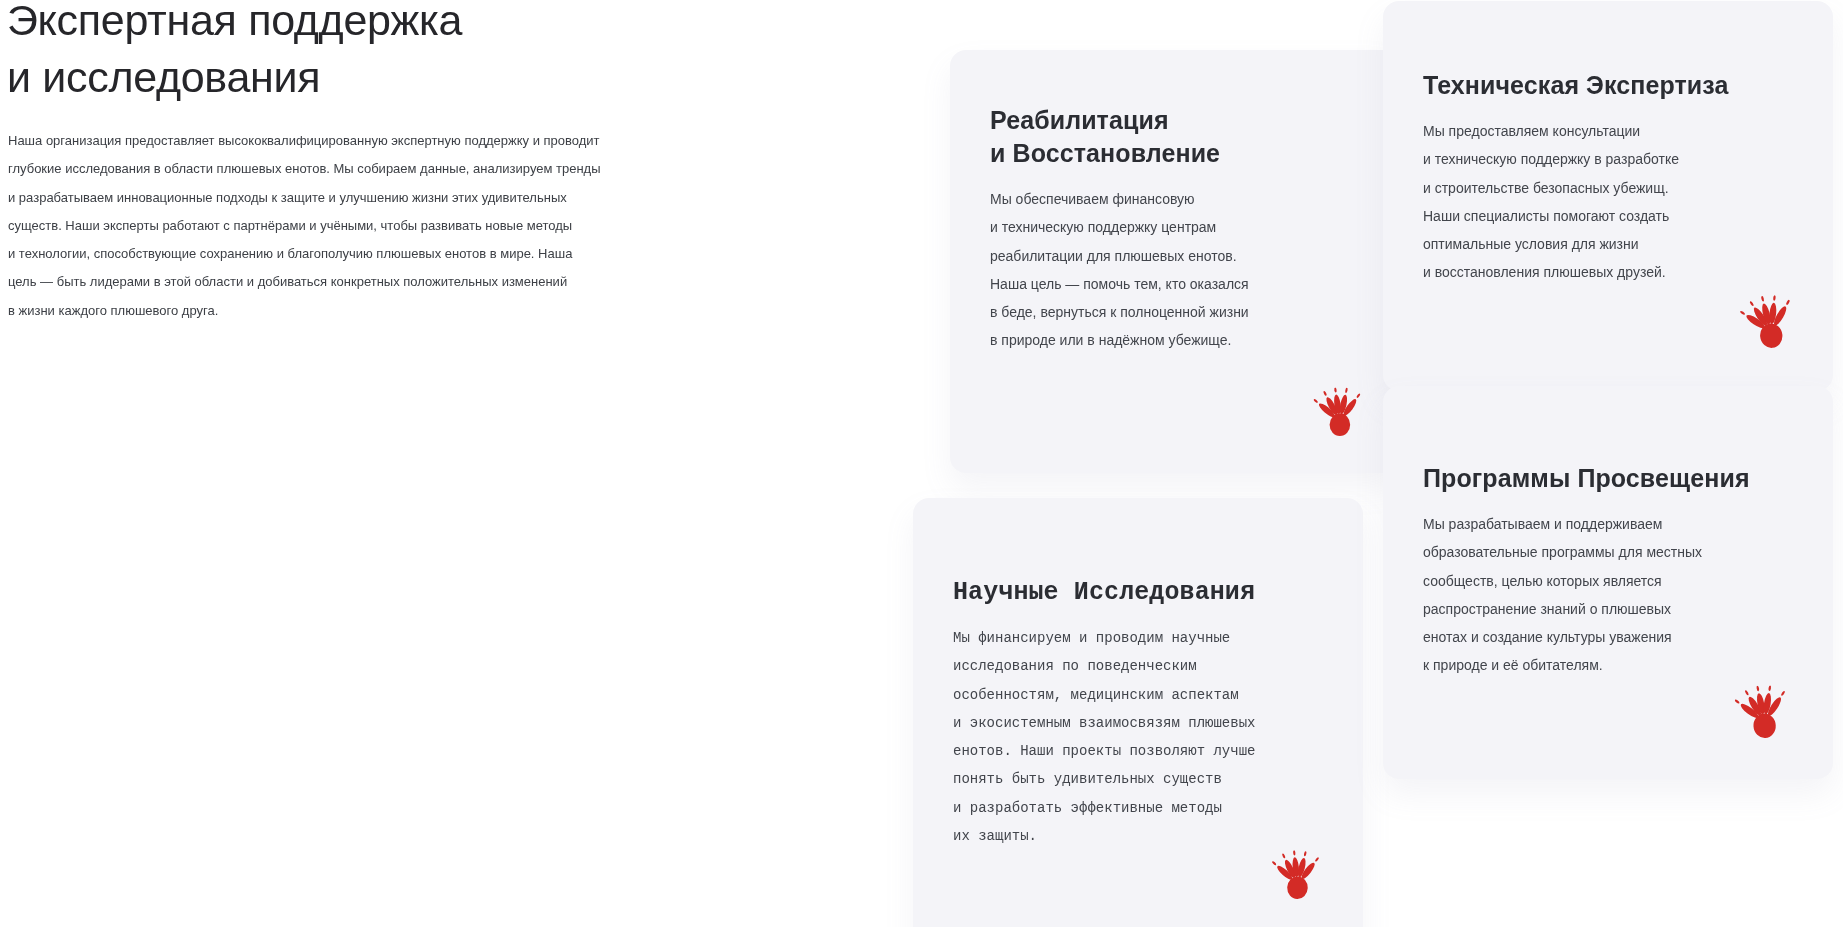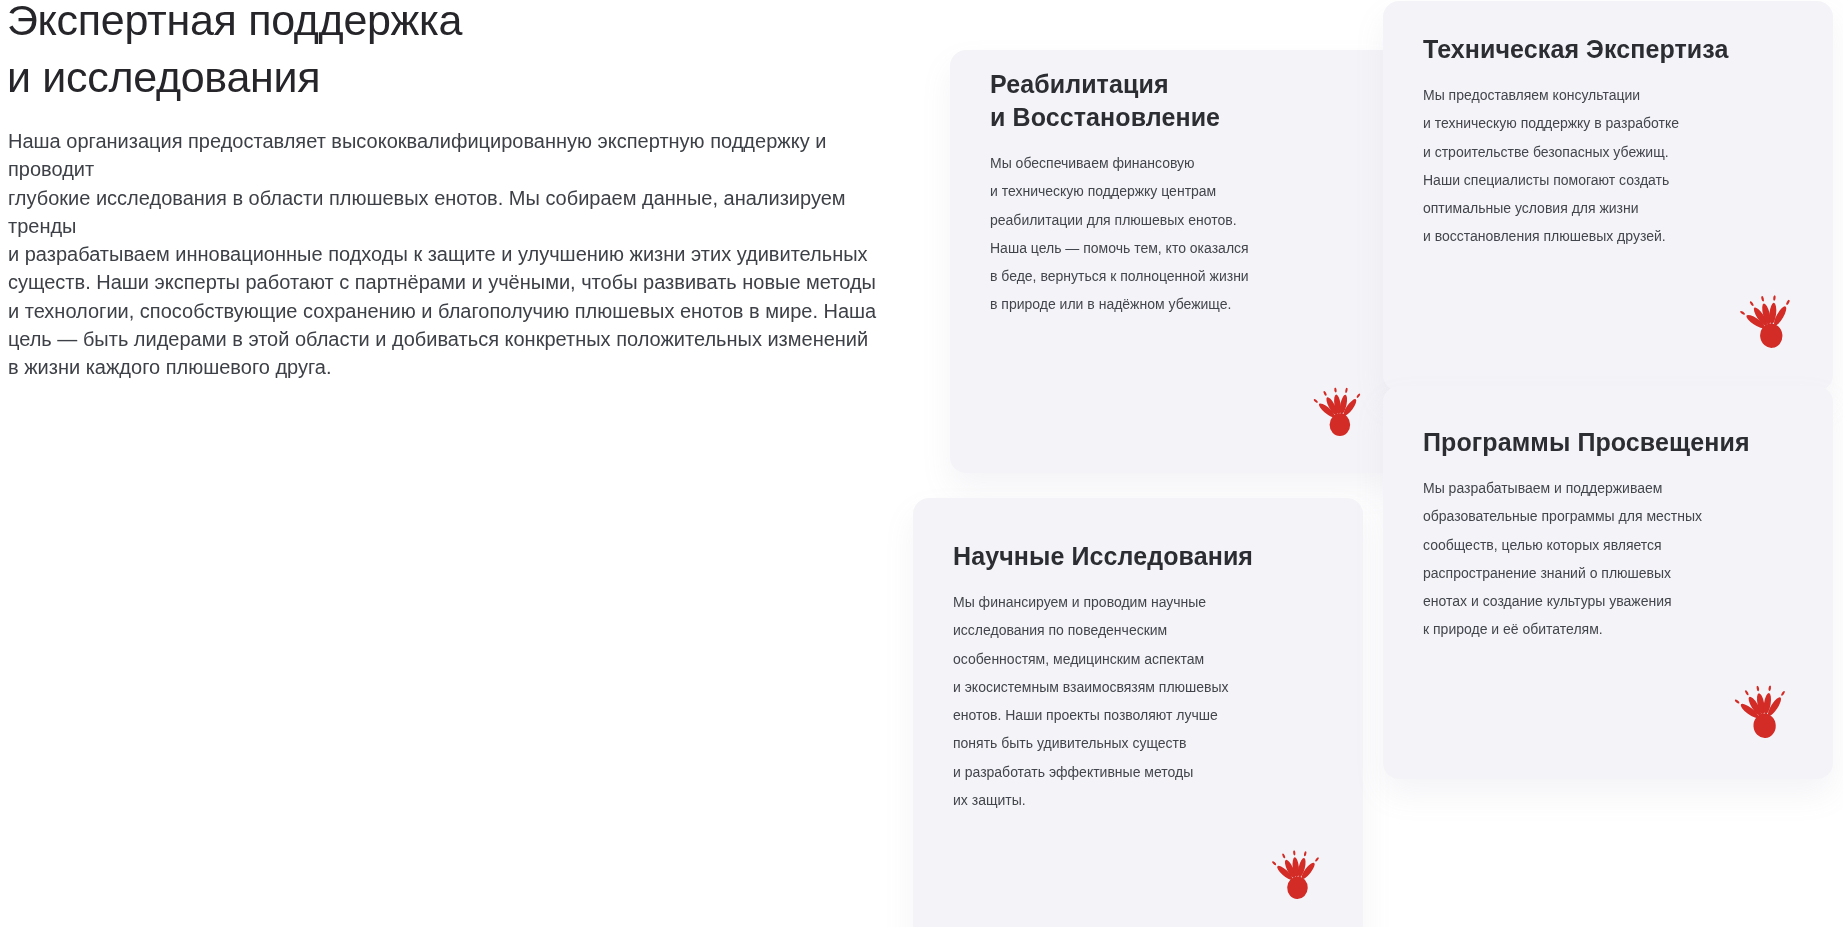--- a/index.html
+++ b/index.html
@@ -14,38 +14,38 @@
 
   
   .page-title {
     position: absolute; left: 7px; top: -8px; margin: 0;
     font-size: 43px; line-height: 57px; font-weight: 400;
     letter-spacing: -0.3px; color: #26262a;
   }
   .intro-paragraph {
     position: absolute; left: 8px; top: 127px; margin: 0;
     width: 900px;
-    font-size: 20px; line-height: 28.3px; color: #3d4046;
+    font-size: 13px; line-height: 28.3px; color: #3d4046;
   }
 
   
   .card {
     position: absolute;
     background: #f4f4f8;
     border-radius: 16px;
     box-shadow: 0 16px 30px rgba(145, 145, 175, 0.10);
   }
   #card-0 { left: 950px;  top: 50px;  width: 449px; height: 423px; }
   #card-1 { left: 1383px; top: 1px;   width: 450px; height: 390px; }
   #card-2 { left: 913px;  top: 498px; width: 450px; height: 478px; }
   #card-3 { left: 1383px; top: 386px; width: 450px; height: 393px; }
 
-  .card-inner { padding: 18px 40px 0 40px; }
+  .card-inner { padding: 18px 40px 0 40px; margin-top: 36px; }
   #card-1 .card-inner { padding-top: 32px; }
-  #card-2 .card-inner { padding-top: 42px; }
+  #card-2 .card-inner { padding-top: 42px; font-family: Liberation Mono, monospace; }
   #card-3 .card-inner { padding-top: 40px; }
 
   .card-title {
     margin: 0;
     font-size: 25px; line-height: 33px; font-weight: 700;
     color: #2b2d33; letter-spacing: 0.1px;
   }
   .card-text {
     margin: 15px 0 0 0;
     font-size: 14px; line-height: 28.3px; color: #42454c;

